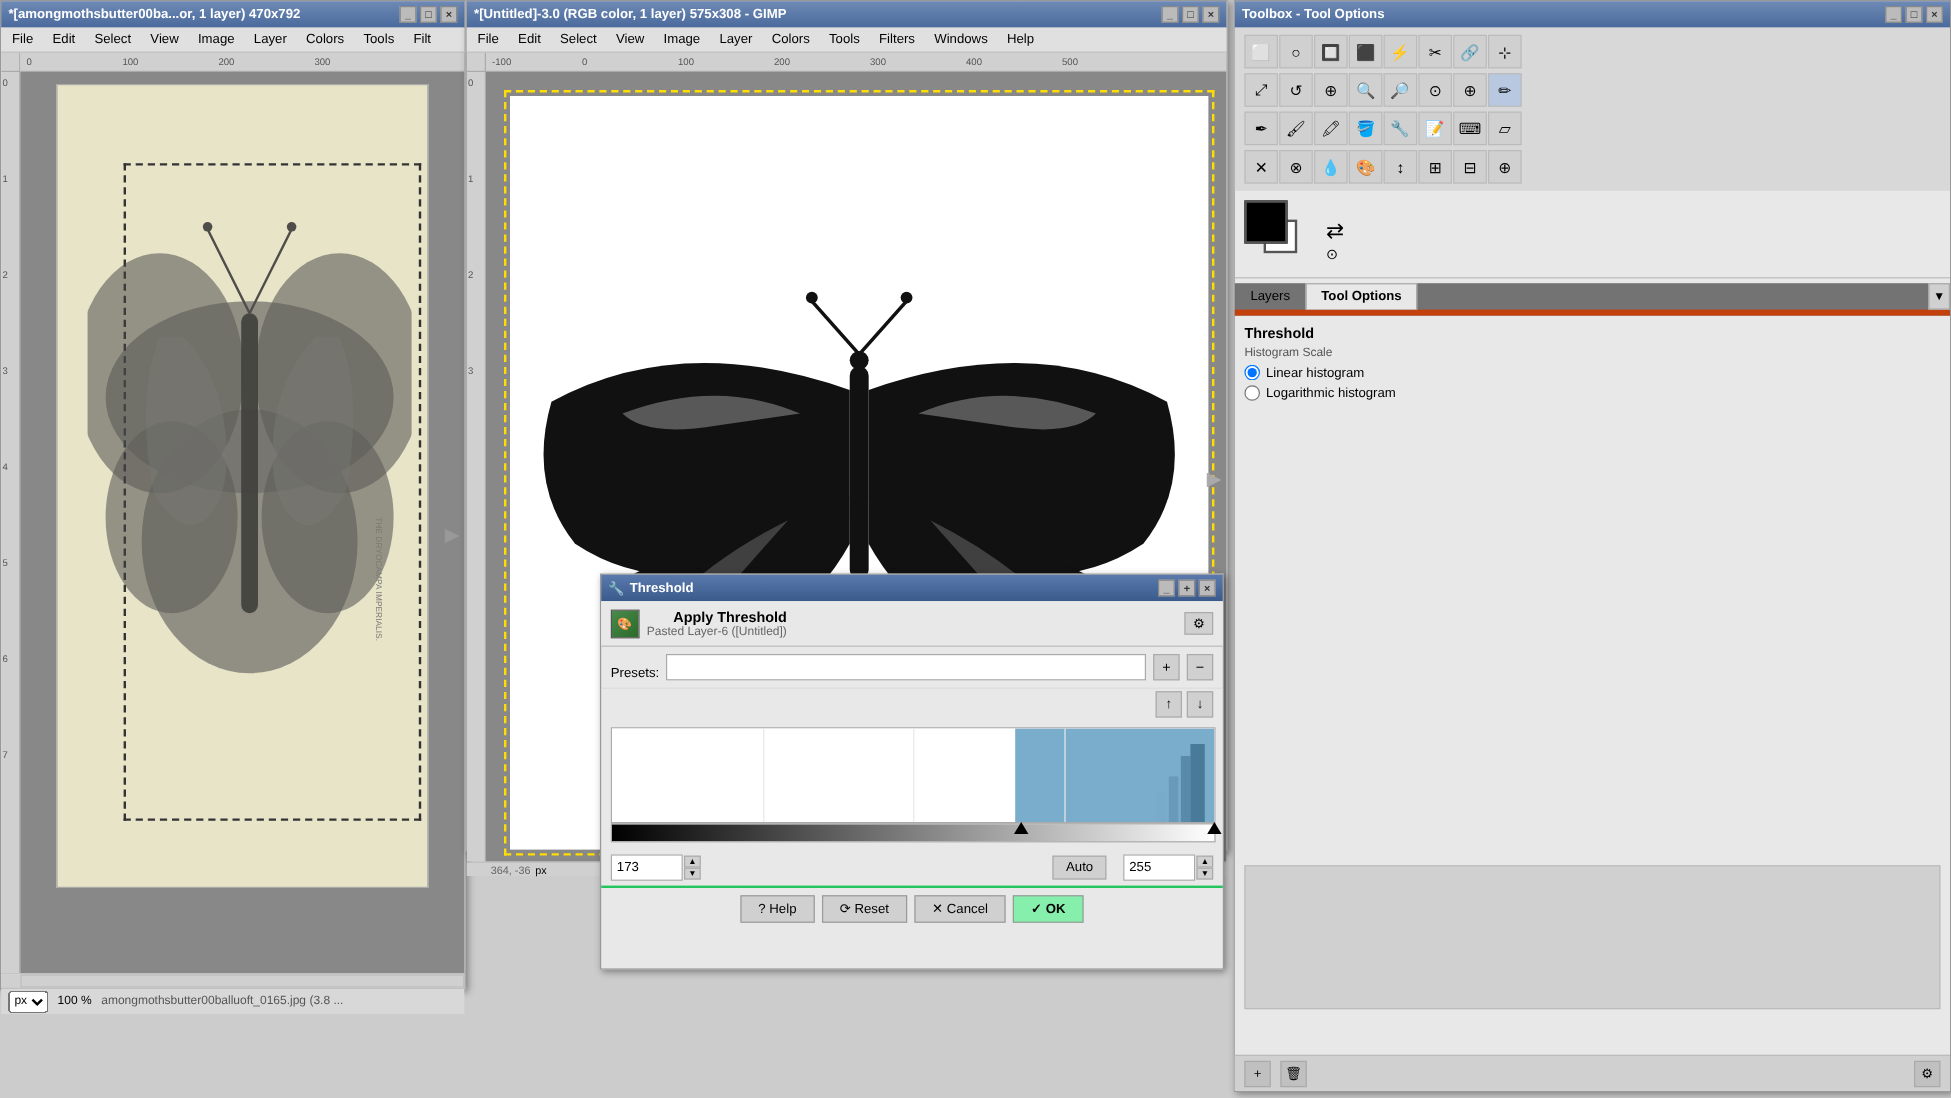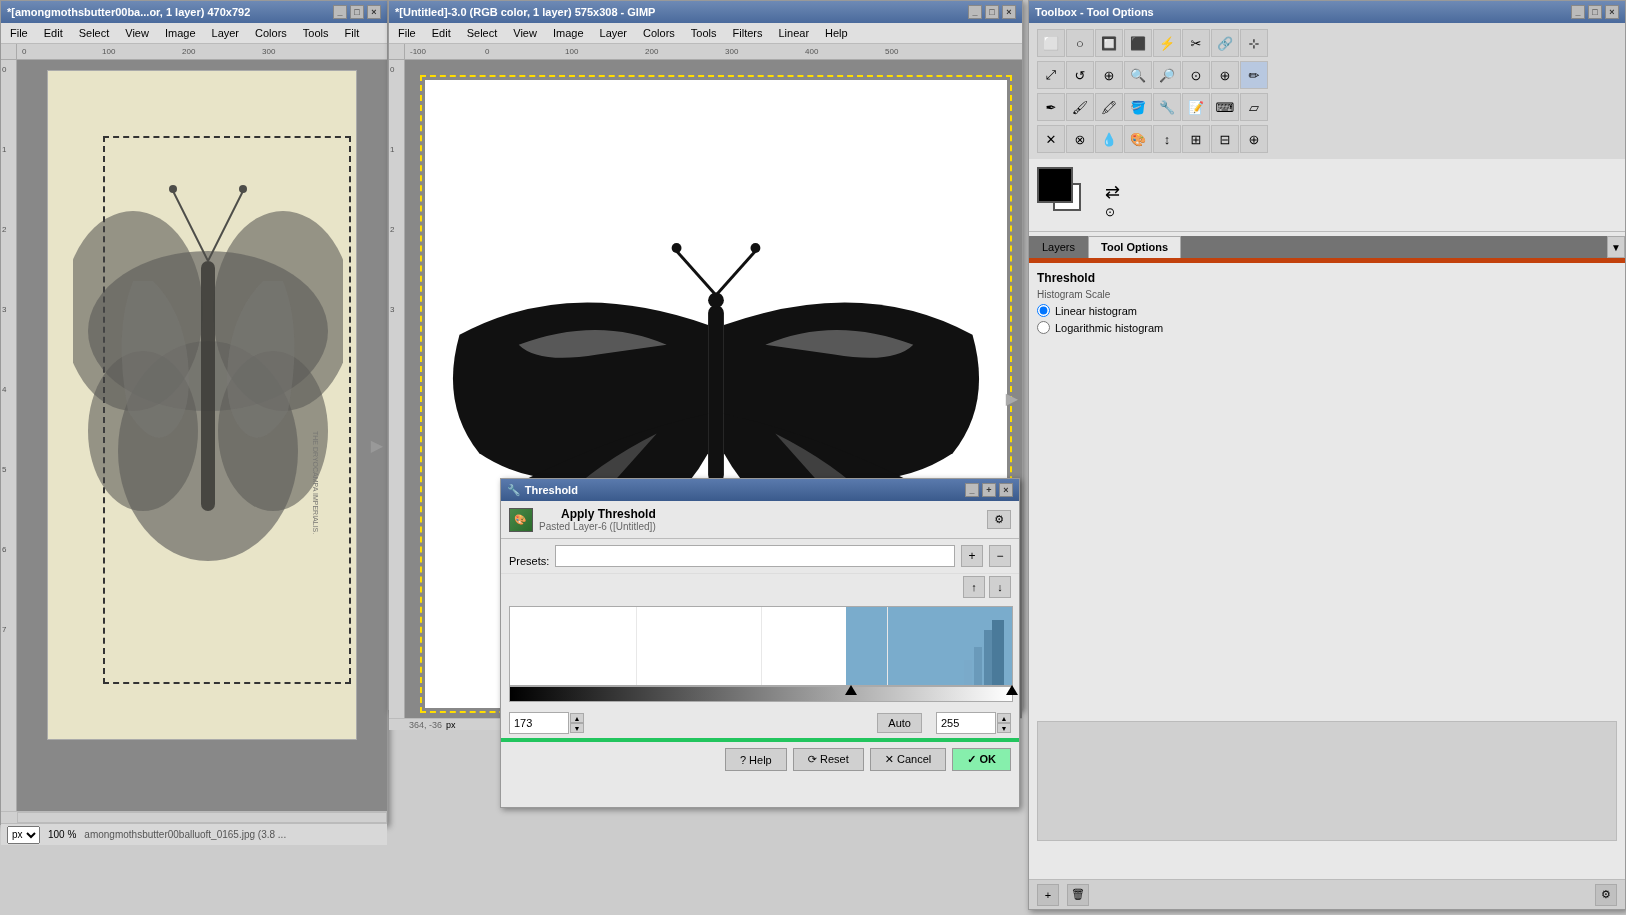--- a/index.html
+++ b/index.html
@@ -291,24 +291,24 @@
     .preview-row {
       display: flex;
       align-items: center;
       padding: 4px 8px;
       gap: 6px;
       font-size: 11px;
     }
 
     .dialog-buttons {
       display: flex;
-      justify-content: flex-end;
+      justify-content: center;
       padding: 6px 8px;
       gap: 6px;
-      border-top: 4px solid #22c55e;
+      border-top: 2px solid #22c55e;
     }
     .dialog-btn {
       padding: 4px 14px;
       background: #d0d0d0;
       border: 1px solid #999;
       font-size: 11px;
       cursor: pointer;
       display: flex; align-items: center; gap: 4px;
     }
     .dialog-btn.primary {
@@ -515,21 +515,21 @@
   <div class="menubar">
     <span>File</span>
     <span>Edit</span>
     <span>Select</span>
     <span>View</span>
     <span>Image</span>
     <span>Layer</span>
     <span>Colors</span>
     <span>Tools</span>
     <span>Filters</span>
-    <span>Linear</span>
+    <span>Windows</span>
     <span>Help</span>
   </div>
   <div class="win-body">
     <div class="image-with-rulers" style="flex:1; overflow:hidden;">
       <div style="width:16px; flex-shrink:0;">
         <div style="width:16px;height:16px;background:#d0d0d0;border-right:1px solid #aaa;border-bottom:1px solid #aaa;"></div>
         <div class="ruler-left" style="height:calc(100% - 16px);width:16px;">
           <span class="ruler-text" style="top:5px;left:1px;">0</span>
           <span class="ruler-text" style="top:85px;left:1px;">1</span>
           <span class="ruler-text" style="top:165px;left:1px;">2</span>

